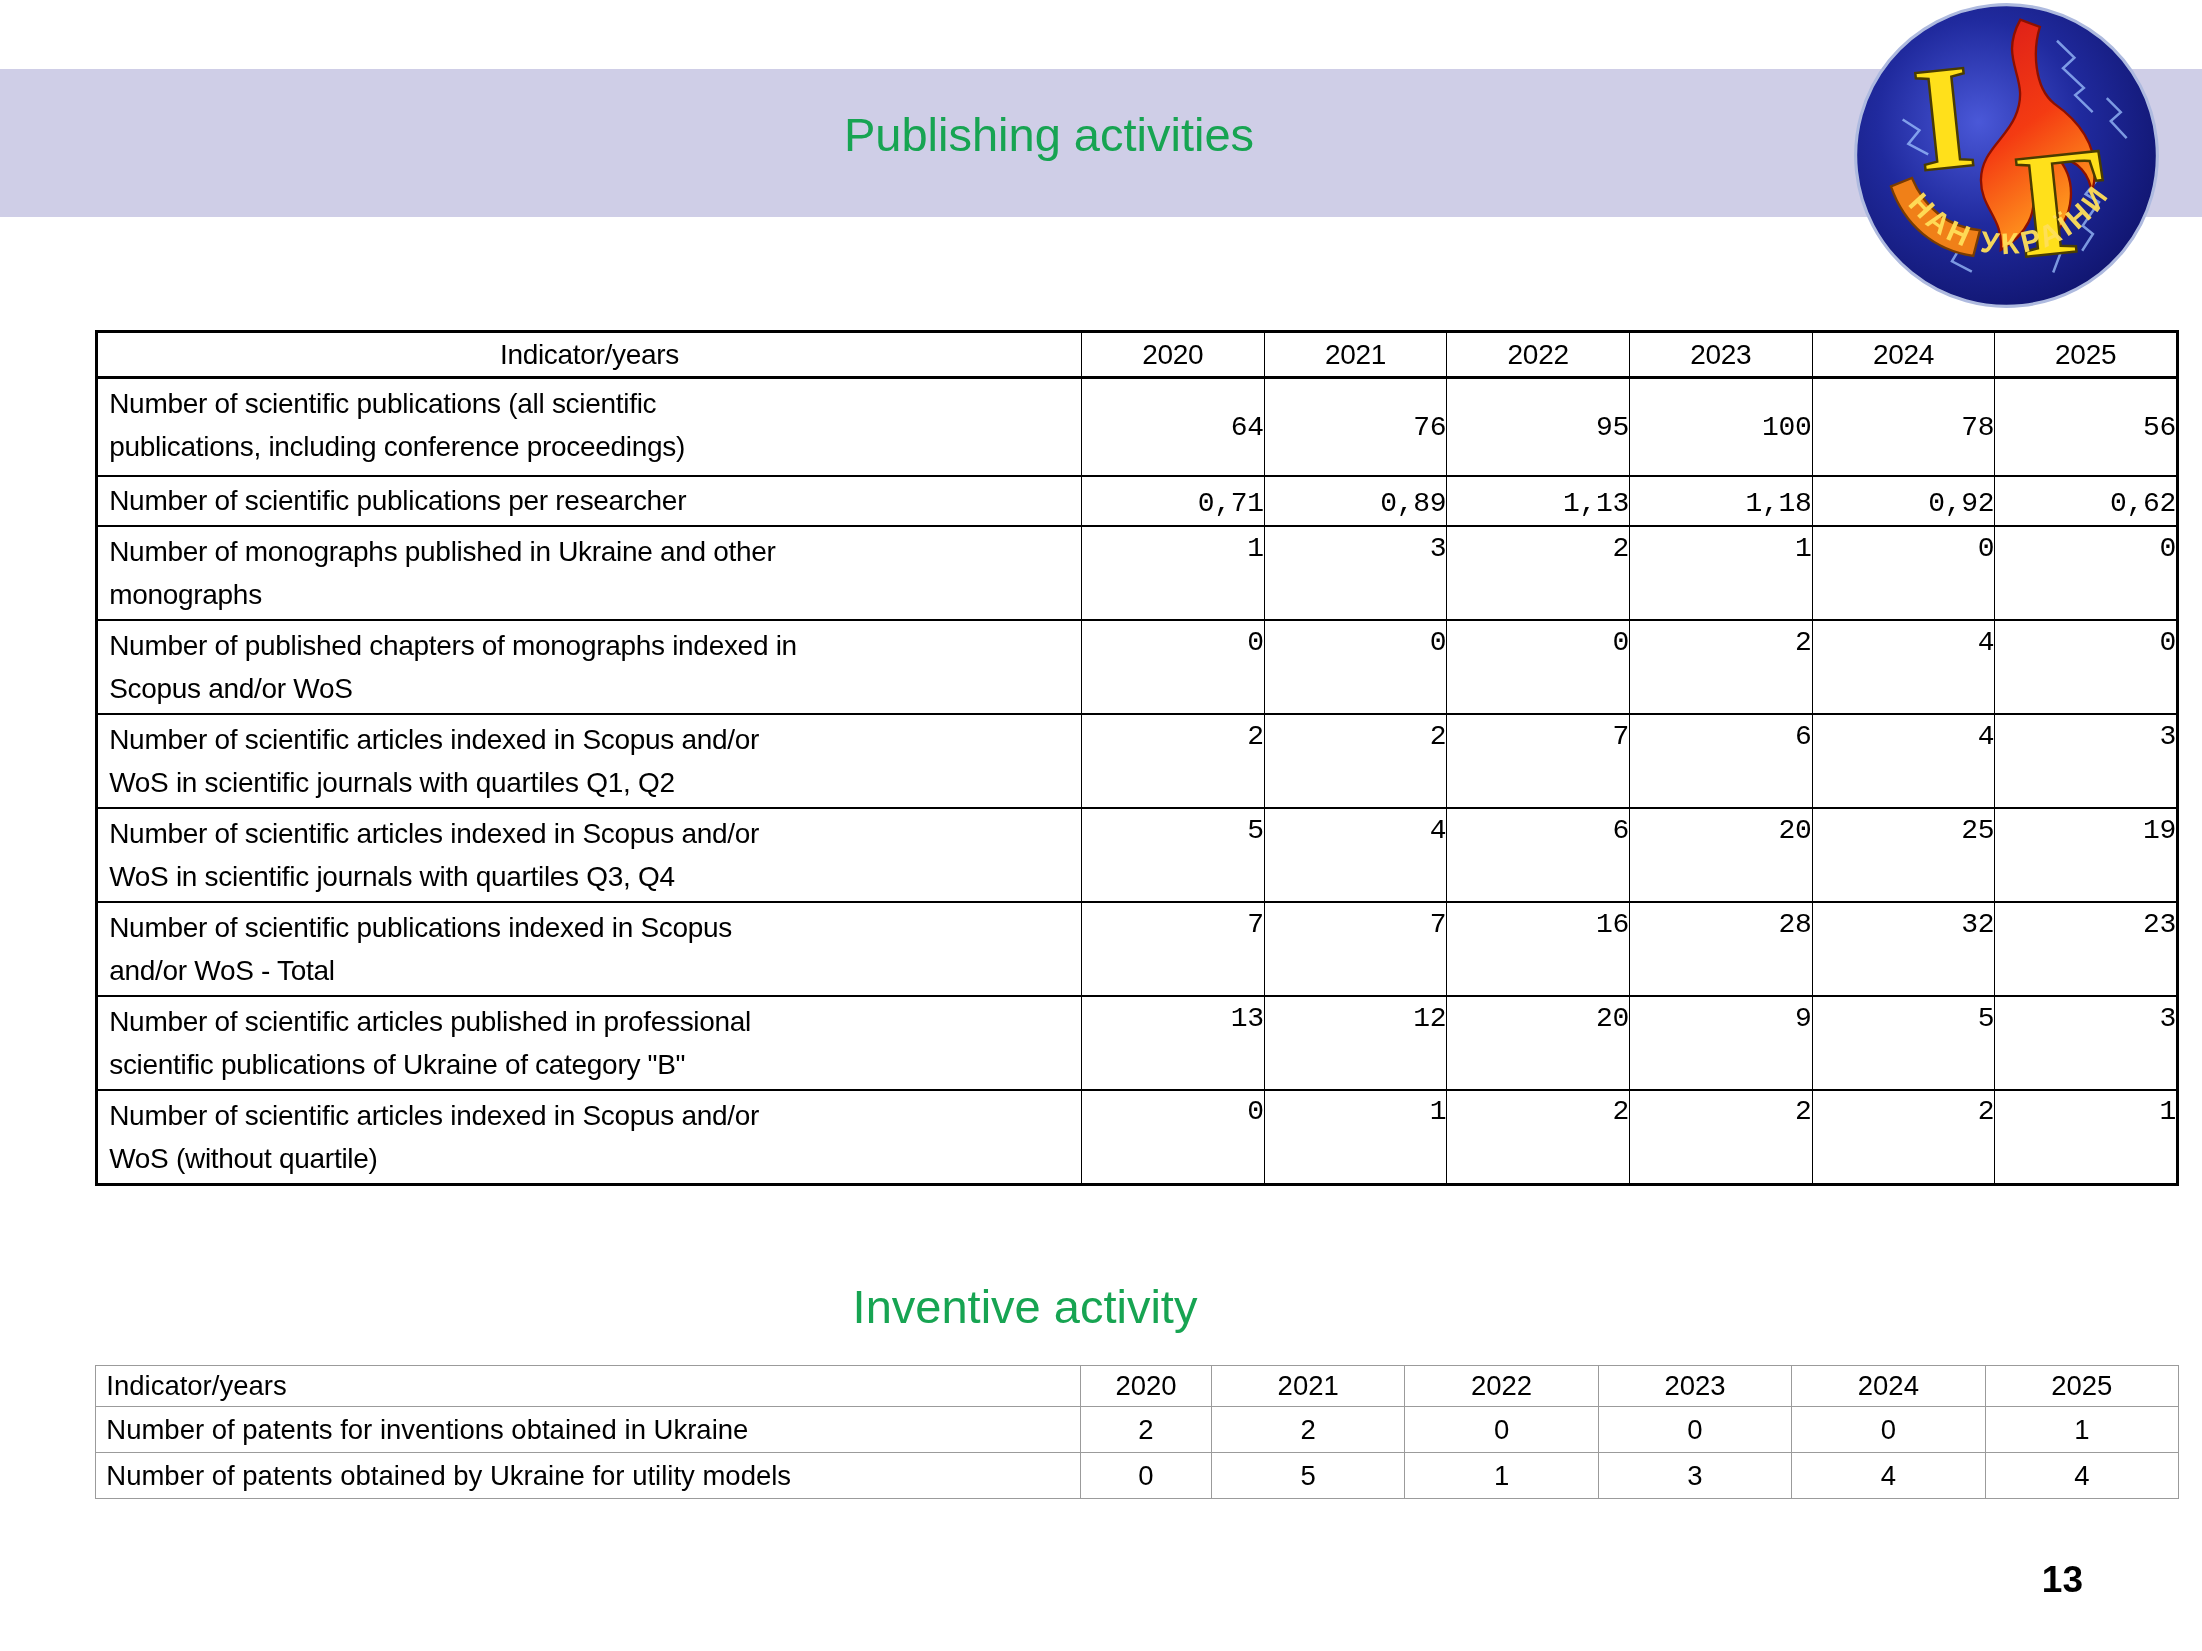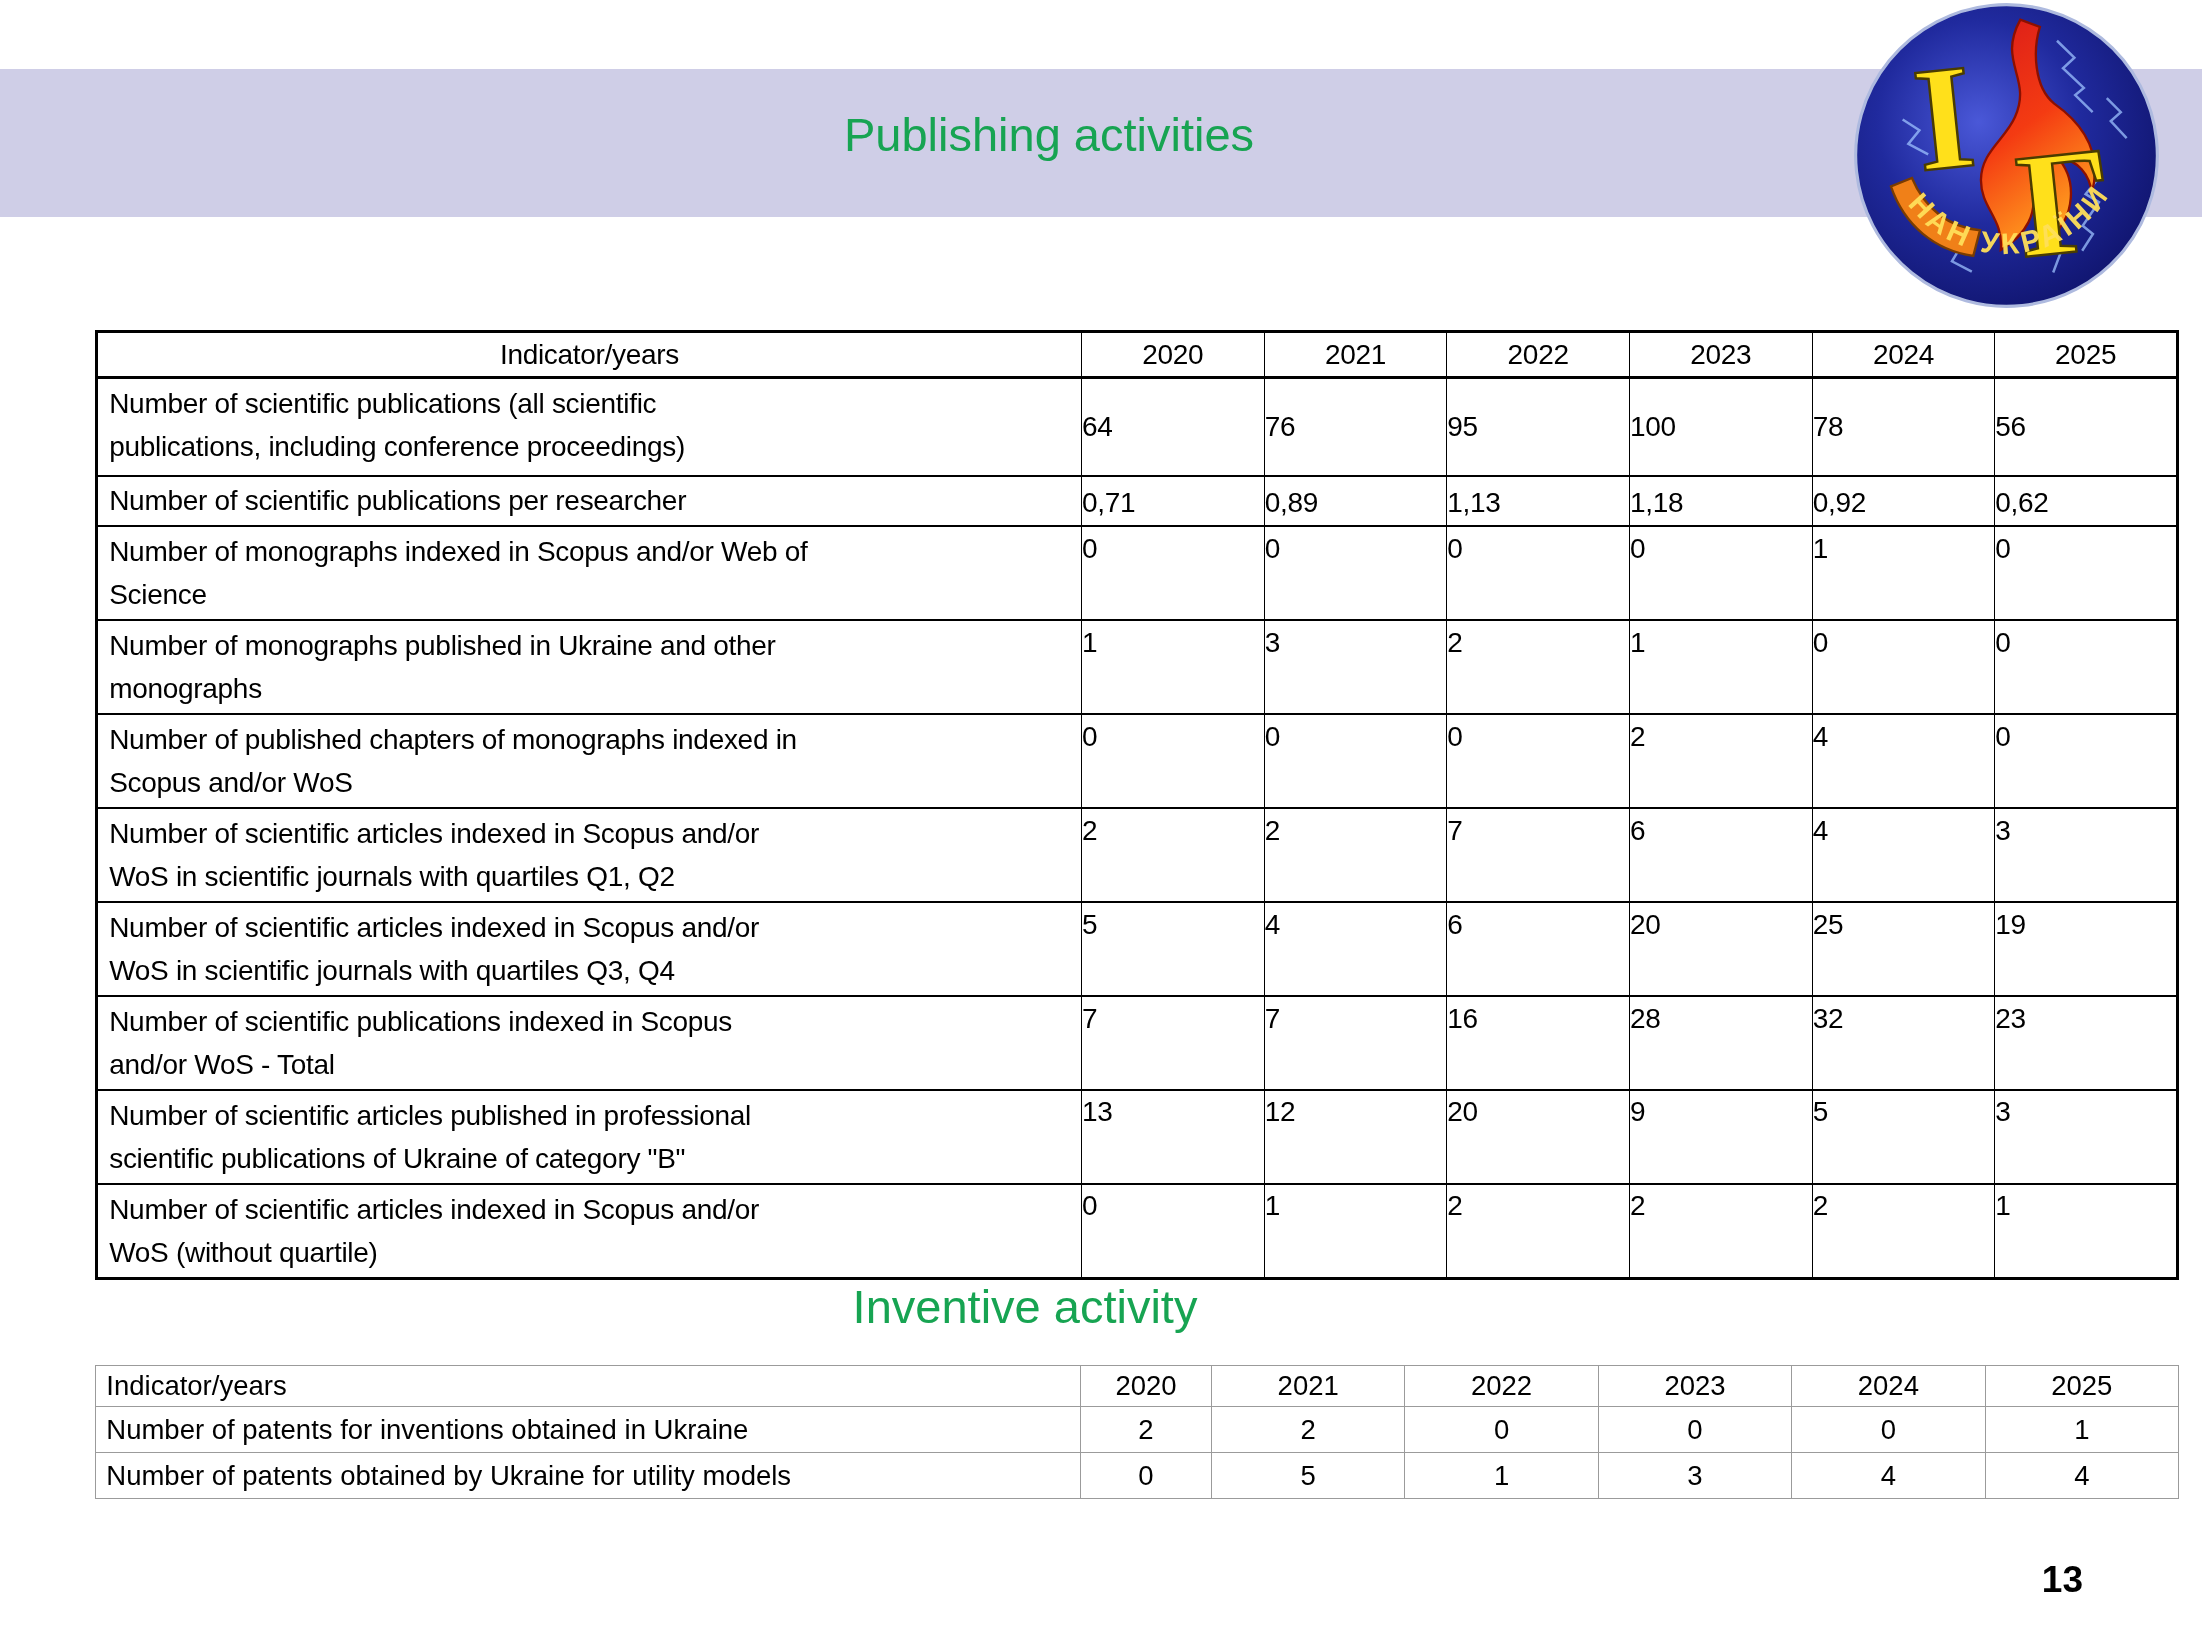--- a/index.html
+++ b/index.html
@@ -40,21 +40,21 @@
   }
   #pub-table thead th{
     height:40px;vertical-align:middle;font-weight:400;
     border-bottom-width:3.4px;
   }
   #pub-table td{vertical-align:top;}
   #pub-table .ind{
     text-align:left;padding:2.6px 8.6px 2.6px 11.2px;
     white-space:pre-line;line-height:1.55;
   }
-  #pub-table .val{text-align:left;padding-top:5.2px;}
+  #pub-table .val{text-align:right;padding-top:5.2px;font-family:Liberation Mono, monospace;}
   #pub-table thead .ind{text-align:center;white-space:normal;padding:0;}
   #pub-table tbody tr:nth-child(1){height:98px;}
   #pub-table tbody tr:nth-child(1) .val{vertical-align:middle;padding-top:0;}
   #pub-table tbody tr:nth-child(2){height:47px;}
   #pub-table tbody tr:nth-child(2) td{vertical-align:middle;}
   #pub-table tbody tr:nth-child(2) .val{padding-top:4px;}
   #pub-table tbody tr:nth-child(n+3){height:92px;}
   #inv-table{
     position:absolute;left:95px;top:1365px;width:2084px;
     font-size:27.5px;
@@ -149,30 +149,20 @@
     <tr>
       <td class="ind">Number of scientific publications per researcher</td>
       <td class="val">0,71</td>
       <td class="val">0,89</td>
       <td class="val">1,13</td>
       <td class="val">1,18</td>
       <td class="val">0,92</td>
       <td class="val">0,62</td>
     </tr>
     <tr>
-      <td class="ind">Number of monographs indexed in Scopus and/or Web of
-Science</td>
-      <td class="val">0</td>
-      <td class="val">0</td>
-      <td class="val">0</td>
-      <td class="val">0</td>
-      <td class="val">1</td>
-      <td class="val">0</td>
-    </tr>
-    <tr>
       <td class="ind">Number of monographs published in Ukraine and other
 monographs</td>
       <td class="val">1</td>
       <td class="val">3</td>
       <td class="val">2</td>
       <td class="val">1</td>
       <td class="val">0</td>
       <td class="val">0</td>
     </tr>
     <tr>

